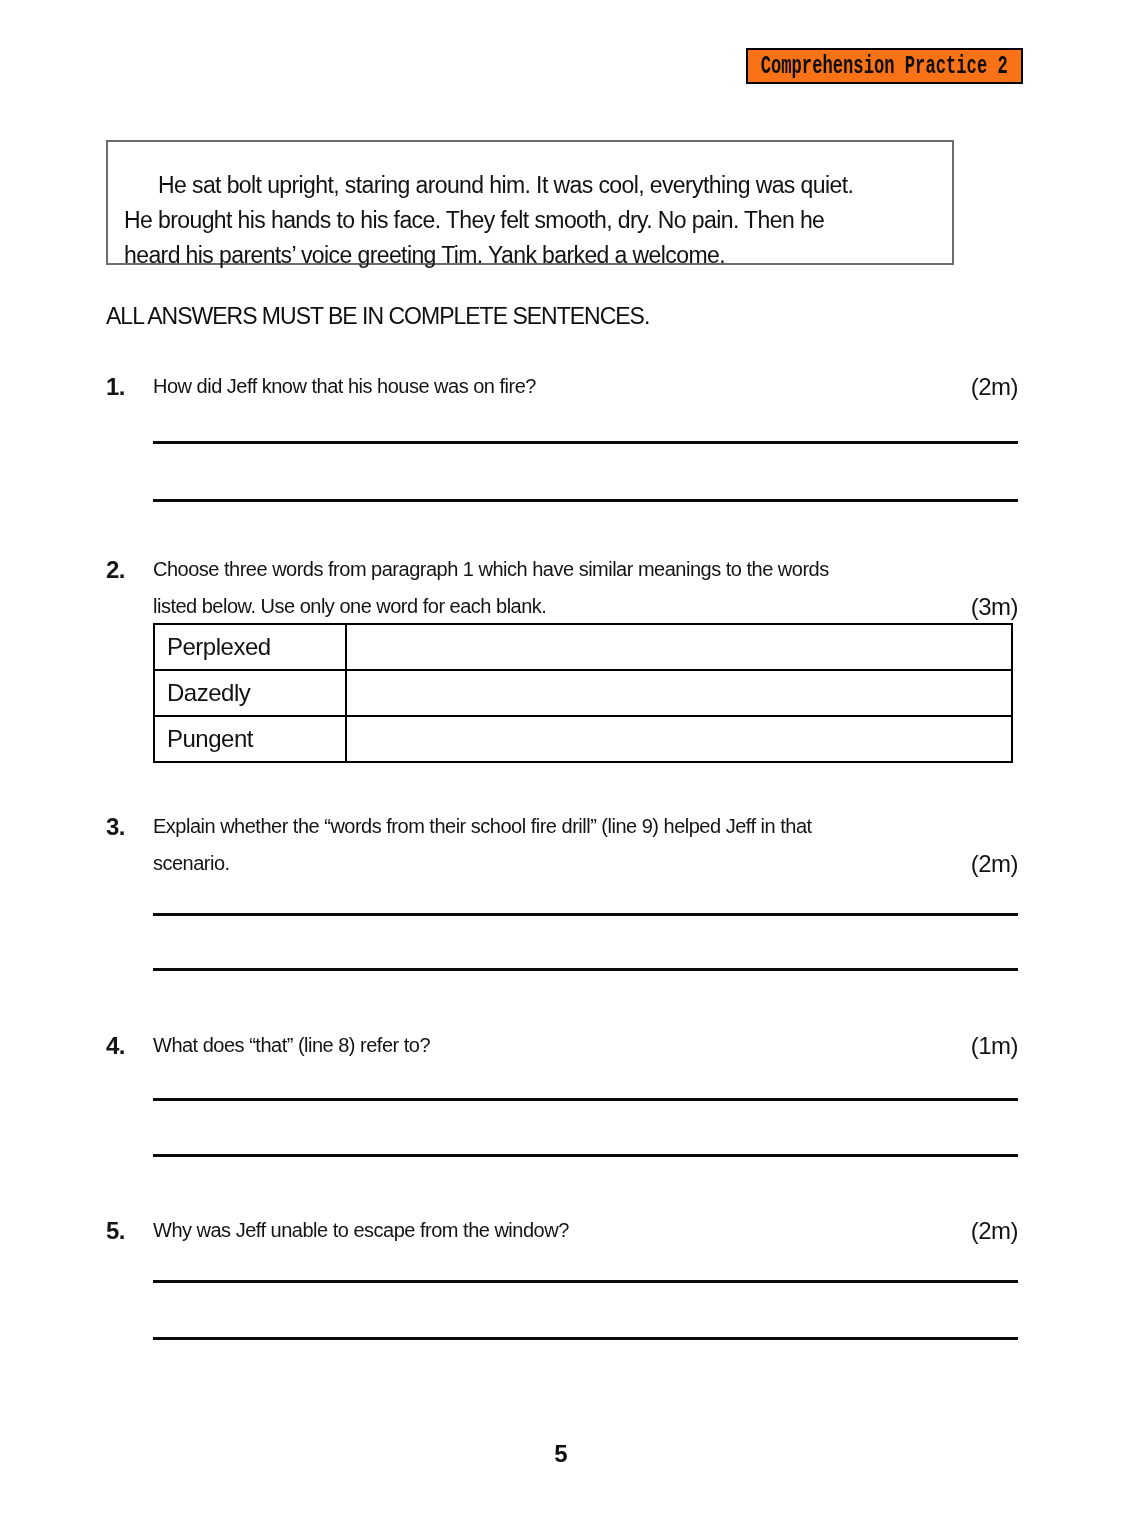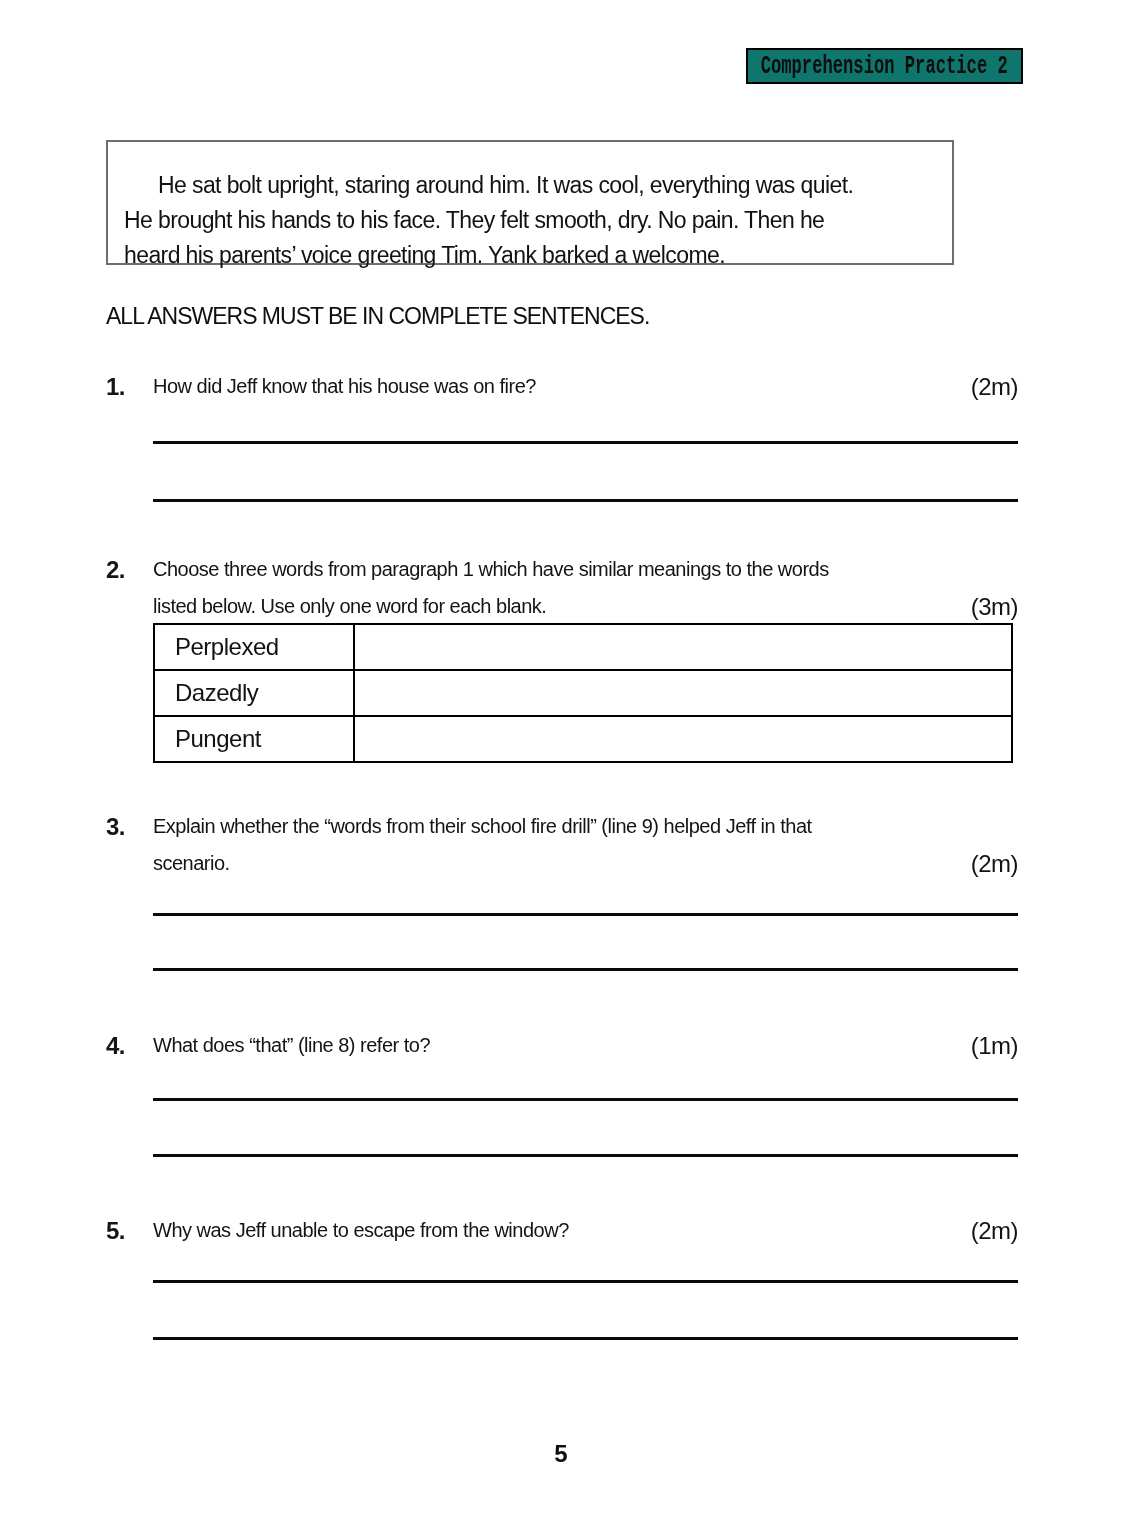--- a/index.html
+++ b/index.html
@@ -15,21 +15,21 @@
   }
 
   
   .header-tag {
     position: absolute;
     left: 746px; top: 48px;
     width: 277px; height: 36px;
     border: 2px solid #000;
     box-sizing: border-box;
     display: flex; align-items: center; justify-content: center;
-    background: #0f766e;
+    background: #f97316;
   }
   .tag-text {
     font-family: "Liberation Mono", monospace;
     font-weight: 700;
     font-size: 26px;
     white-space: nowrap;
     transform: scaleX(0.66);
     transform-origin: center;
     color: #0d0d0d;
   }
@@ -113,21 +113,21 @@
     table-layout: fixed;
   }
   .syn-table td {
     border: 2px solid #000;
     height: 44px;
     padding: 0;
     vertical-align: middle;
   }
   .syn-table td.word {
     width: 178px;
-    padding-left: 20px;
+    padding-left: 12px;
     font-size: 24px;
     letter-spacing: -0.5px;
     color: #121212;
     margin-top: 47px;
   }
   .syn-table td.blank { background: #fff; }
 
   
   .page-number {
     position: absolute;

